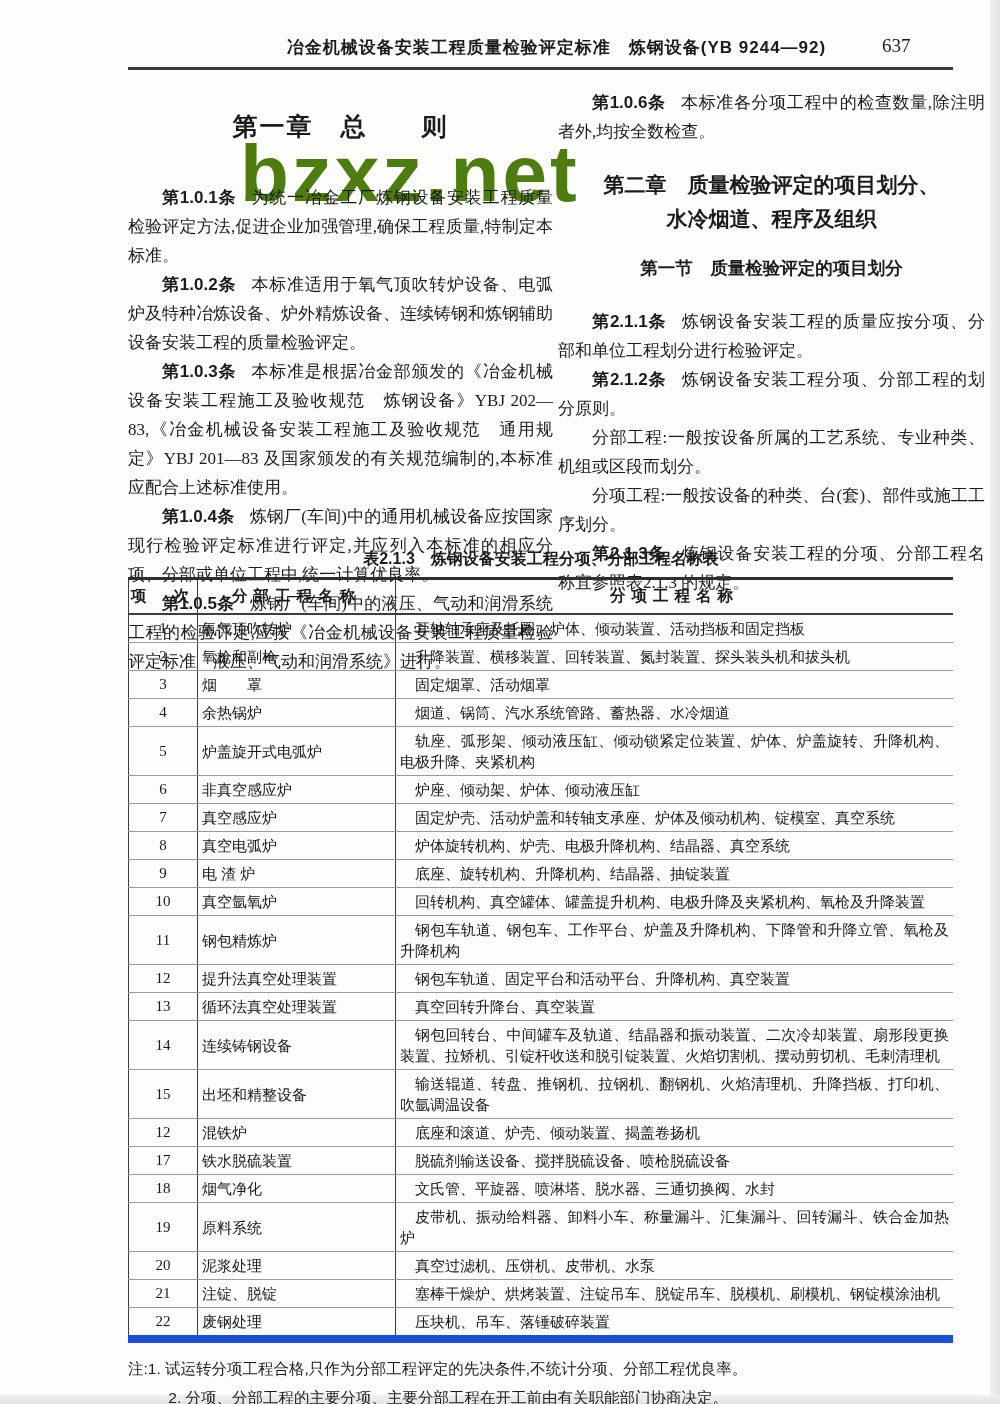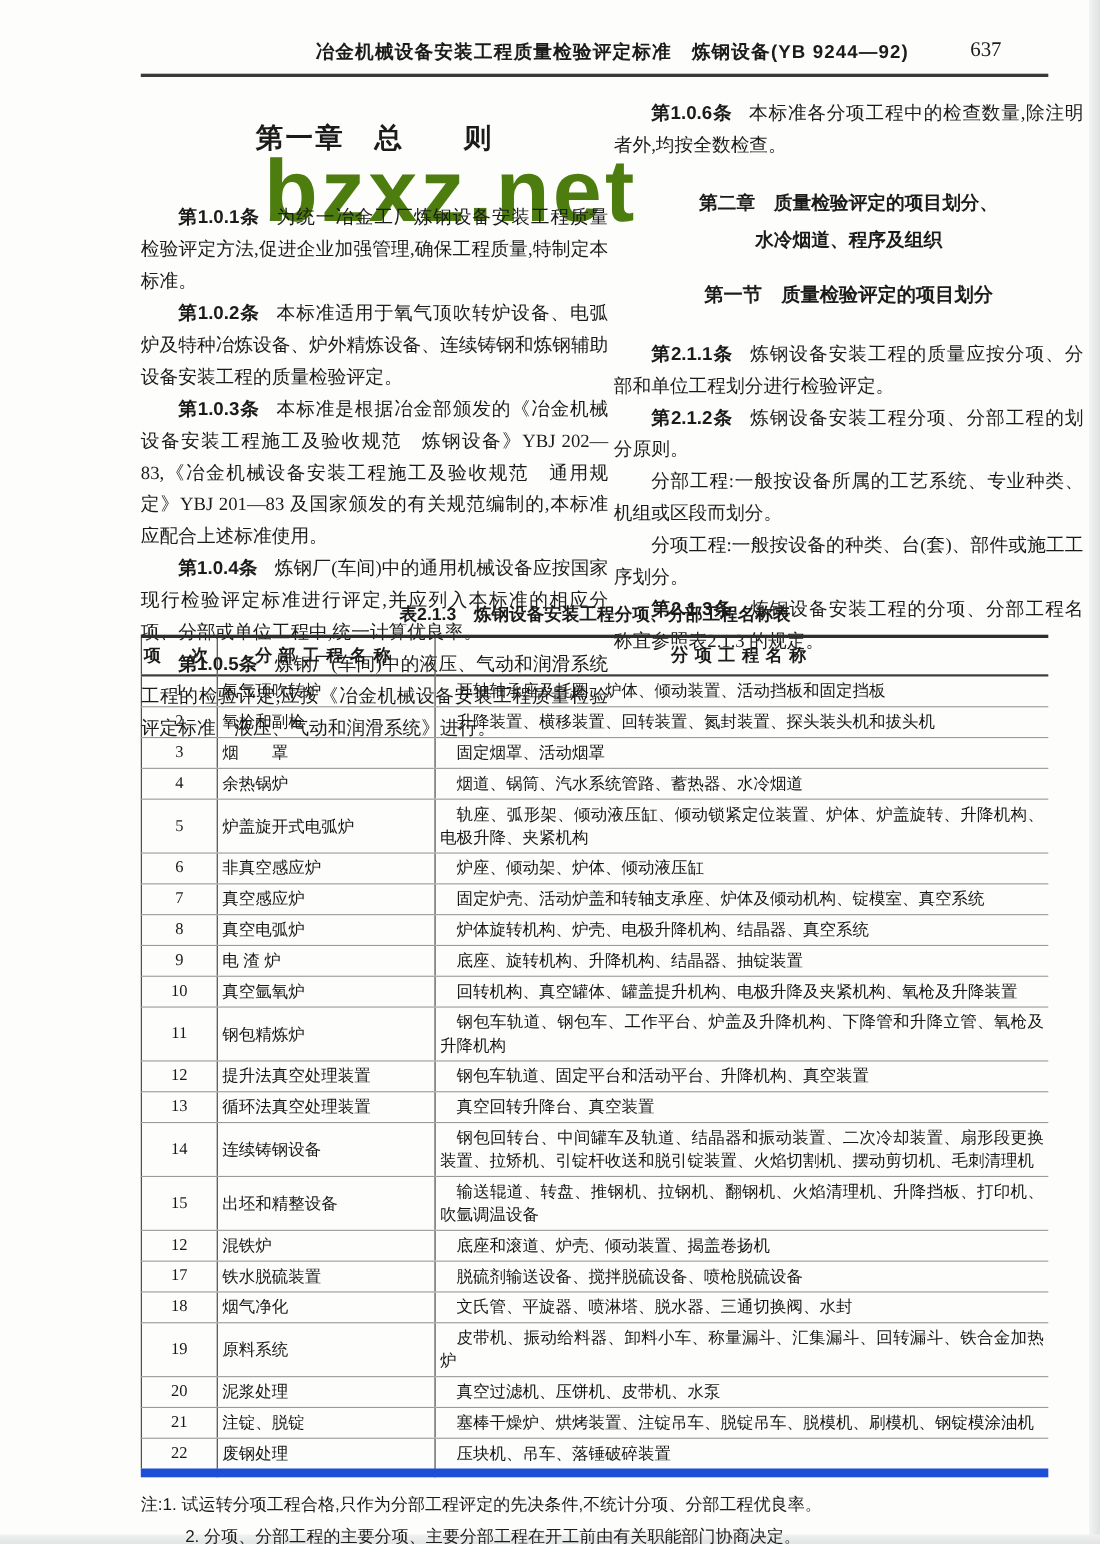--- a/index.html
+++ b/index.html
@@ -30,21 +30,21 @@
     background:#3a3a3a;z-index:1;
   }
   .col{position:absolute;z-index:1;font-size:17px;line-height:29px;text-align:justify;}
   .col-left{left:128px;top:104px;width:425px;}
   .col-right{left:558px;top:88px;width:427px;}
   .chap1{
     text-align:center;font-size:25px;font-weight:bold;margin:8px 0 42px 0;
     font-family:"Liberation Sans", sans-serif;letter-spacing:2px;
   }
   .chap2{
-    text-align:center;font-size:17px;font-weight:bold;line-height:34px;
+    text-align:center;font-size:21px;font-weight:bold;line-height:34px;
     margin:22px 0 18px 0;font-family:"Liberation Sans", sans-serif;
   }
   .sect{
     text-align:center;font-size:17.5px;font-weight:bold;margin:0 0 24px 0;
     font-family:"Liberation Sans", sans-serif;
   }
   .para{margin:0;text-indent:2em;}
   .clabel{font-family:"Liberation Sans", sans-serif;margin-right:0.9em;}
   .table-block{position:absolute;left:128px;top:549px;width:826px;z-index:1;}
   .tbl-title{

